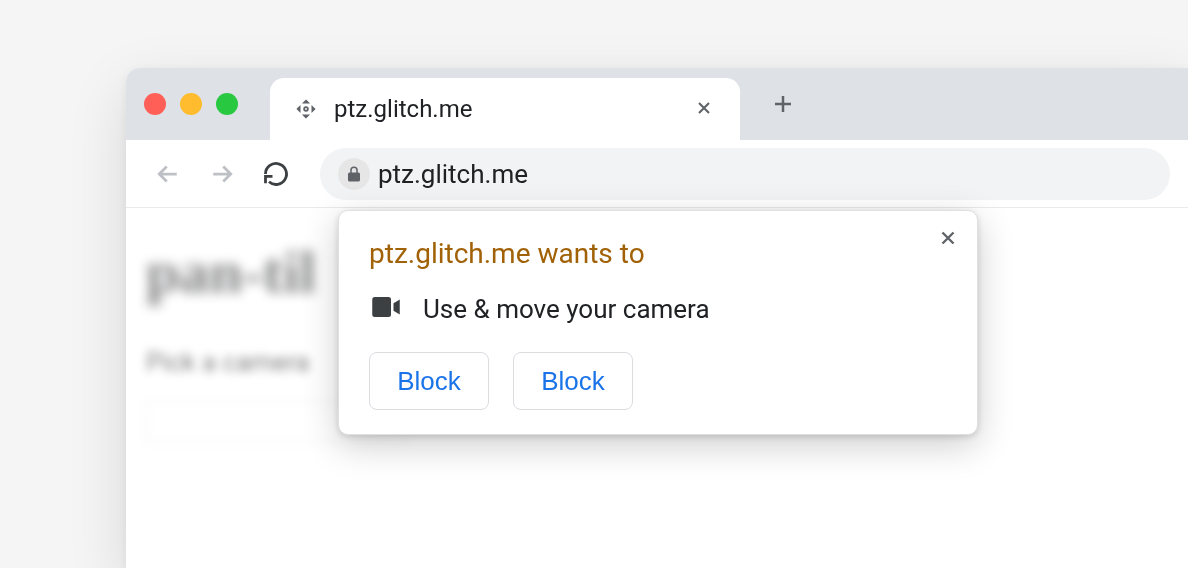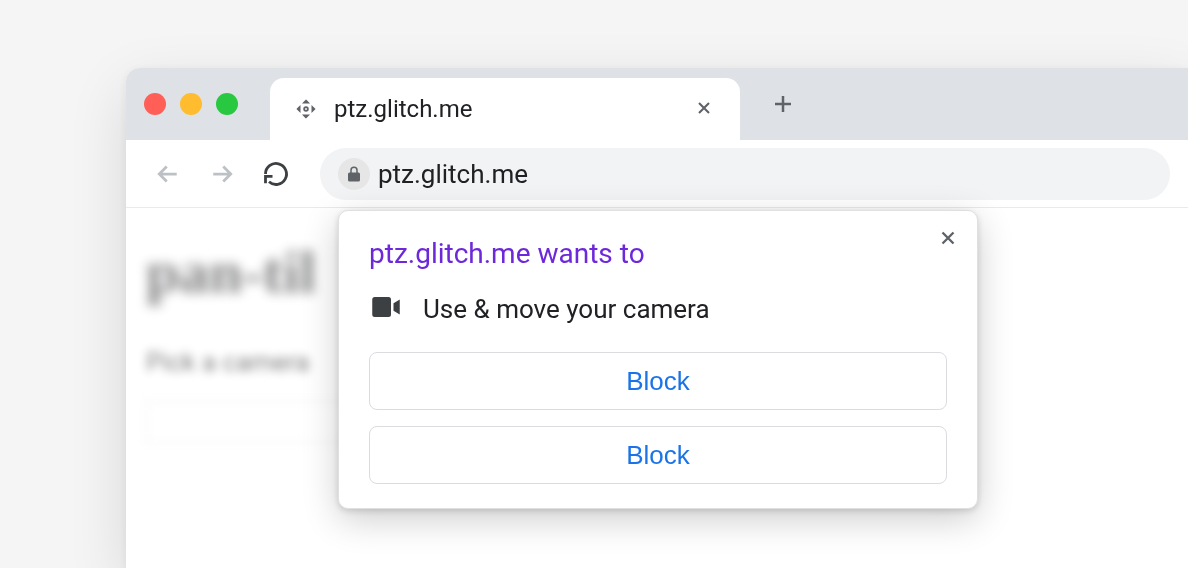--- a/index.html
+++ b/index.html
@@ -180,41 +180,40 @@
     position: absolute;
     top: 16px;
     right: 18px;
     font-size: 26px;
     color: #5f6368;
     cursor: pointer;
     line-height: 1;
   }
   .popup-title {
     font-size: 28px;
-    color: #6d28d9;
+    color: #a16207;
     margin-bottom: 24px;
   }
   .popup-row {
     display: flex;
     align-items: center;
     gap: 22px;
     margin-bottom: 28px;
     padding-left: 2px;
   }
   .camera-icon {
     color: #5f6368;
   }
   .popup-msg {
     font-size: 26px;
     color: #202124;
   }
   .popup-actions {
     display: flex;
-    gap: 16px;
-    flex-direction: column;
+    gap: 24px;
   }
   .popup-btn {
     min-width: 120px;
     height: 58px;
     border: 1px solid #dadce0;
     background: #fff;
     border-radius: 8px;
     color: #1a73e8;
     font-size: 26px;
     cursor: pointer;

